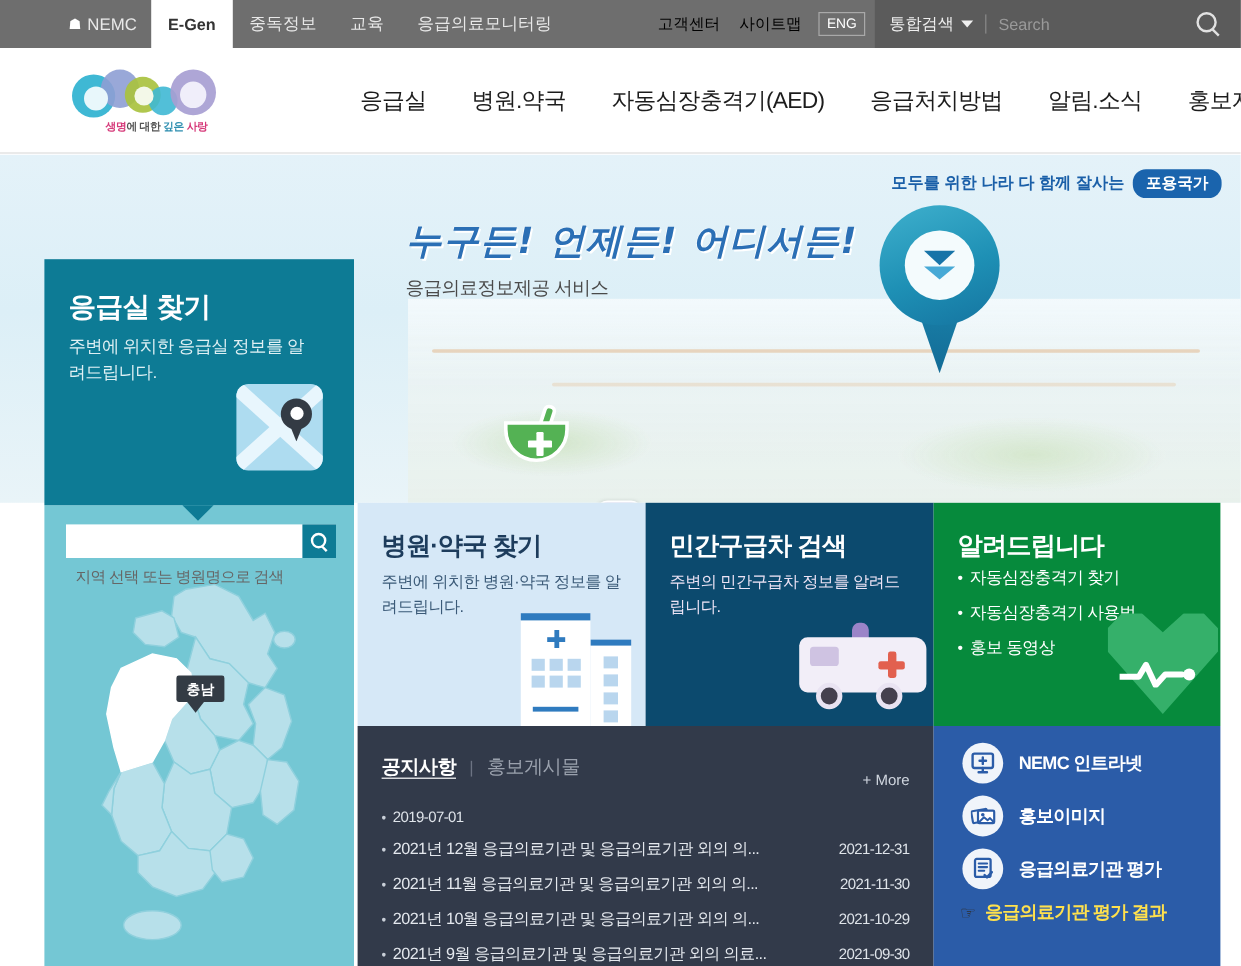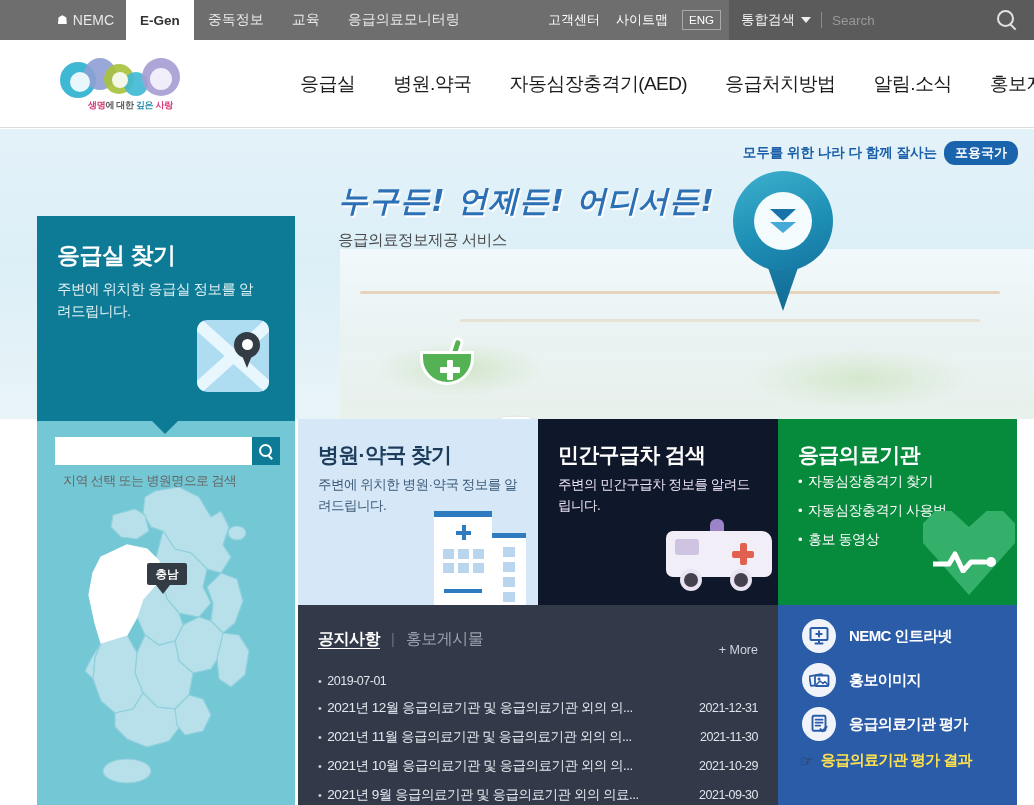--- a/index.html
+++ b/index.html
@@ -22,21 +22,21 @@
   }
   .tb-item.home { gap: 5px; padding-right: 12px; }
   .home-icon { font-size: 12px; color: #fff; line-height: 1; }
   .tb-item.active { background: #ffffff; color: #333; font-weight: bold; font-size: 13.5px; }
   .topbar-right {
     position: absolute; right: 0; top: 0; height: 40px;
     display: flex; align-items: stretch;
   }
   .tb-link {
     display: flex; align-items: center; padding: 0 8px;
-    color: #ffffff; font-size: 13px; white-space: nowrap;
+    color: #000000; font-size: 13px; white-space: nowrap;
   }
   .eng-badge {
     display: flex; align-items: center; justify-content: center;
     border: 1px solid #a9a9a9; color: #fff; font-size: 11.5px;
     padding: 2px 6px; margin: 10px 8px 10px 6px; height: 20px;
   }
   .search-zone {
     display: flex; align-items: center; background: #5b5b5b;
     padding-left: 12px; width: 305px;
   }
@@ -252,21 +252,21 @@
     content: ""; position: absolute; left: 9px; top: 22px; width: 0; height: 0;
     border-left: 7px solid transparent; border-right: 7px solid transparent;
     border-top: 9px solid #333b44;
   }
 
   
   .card {
     position: absolute; top: 419px; height: 186px; overflow: hidden;
   }
   .card-hosp { left: 298px; width: 240px; background: #d6e8f7; }
-  .card-amb  { left: 538px; width: 240px; background: #0f172a; }
+  .card-amb  { left: 538px; width: 240px; background: #0c4a6e; }
   .card-aed  { left: 778px; width: 239px; background: #068a3c; }
   .card-h {
     position: absolute; left: 20px; top: 22px;
     font-size: 21px; font-weight: bold; letter-spacing: -0.7px;
   }
   .card-h.dark { color: #1d3c5c; }
   .card-h.light { color: #ffffff; }
   .card-d {
     position: absolute; left: 20px; top: 56px; width: 200px;
     font-size: 13.5px; line-height: 1.55; letter-spacing: -0.5px;
@@ -565,21 +565,21 @@
       <span class="amb2-light"></span>
       <span class="amb2-body"></span>
       <span class="amb2-win"></span>
       <span class="amb2-cross"></span>
       <span class="amb2-w" style="left:14px;"></span>
       <span class="amb2-w" style="left:64px;"></span>
     </div>
   </div>
 
   <div class="card card-aed">
-    <div class="card-h light">응급의료기관</div>
+    <div class="card-h light">알려드립니다</div>
     <div class="aed-list">
       <div class="aed-li">
         <span class="dotp">•</span>
         <span>자동심장충격기 찾기</span>
       </div>
       <div class="aed-li">
         <span class="dotp">•</span>
         <span>자동심장충격기 사용법</span>
       </div>
       <div class="aed-li">

